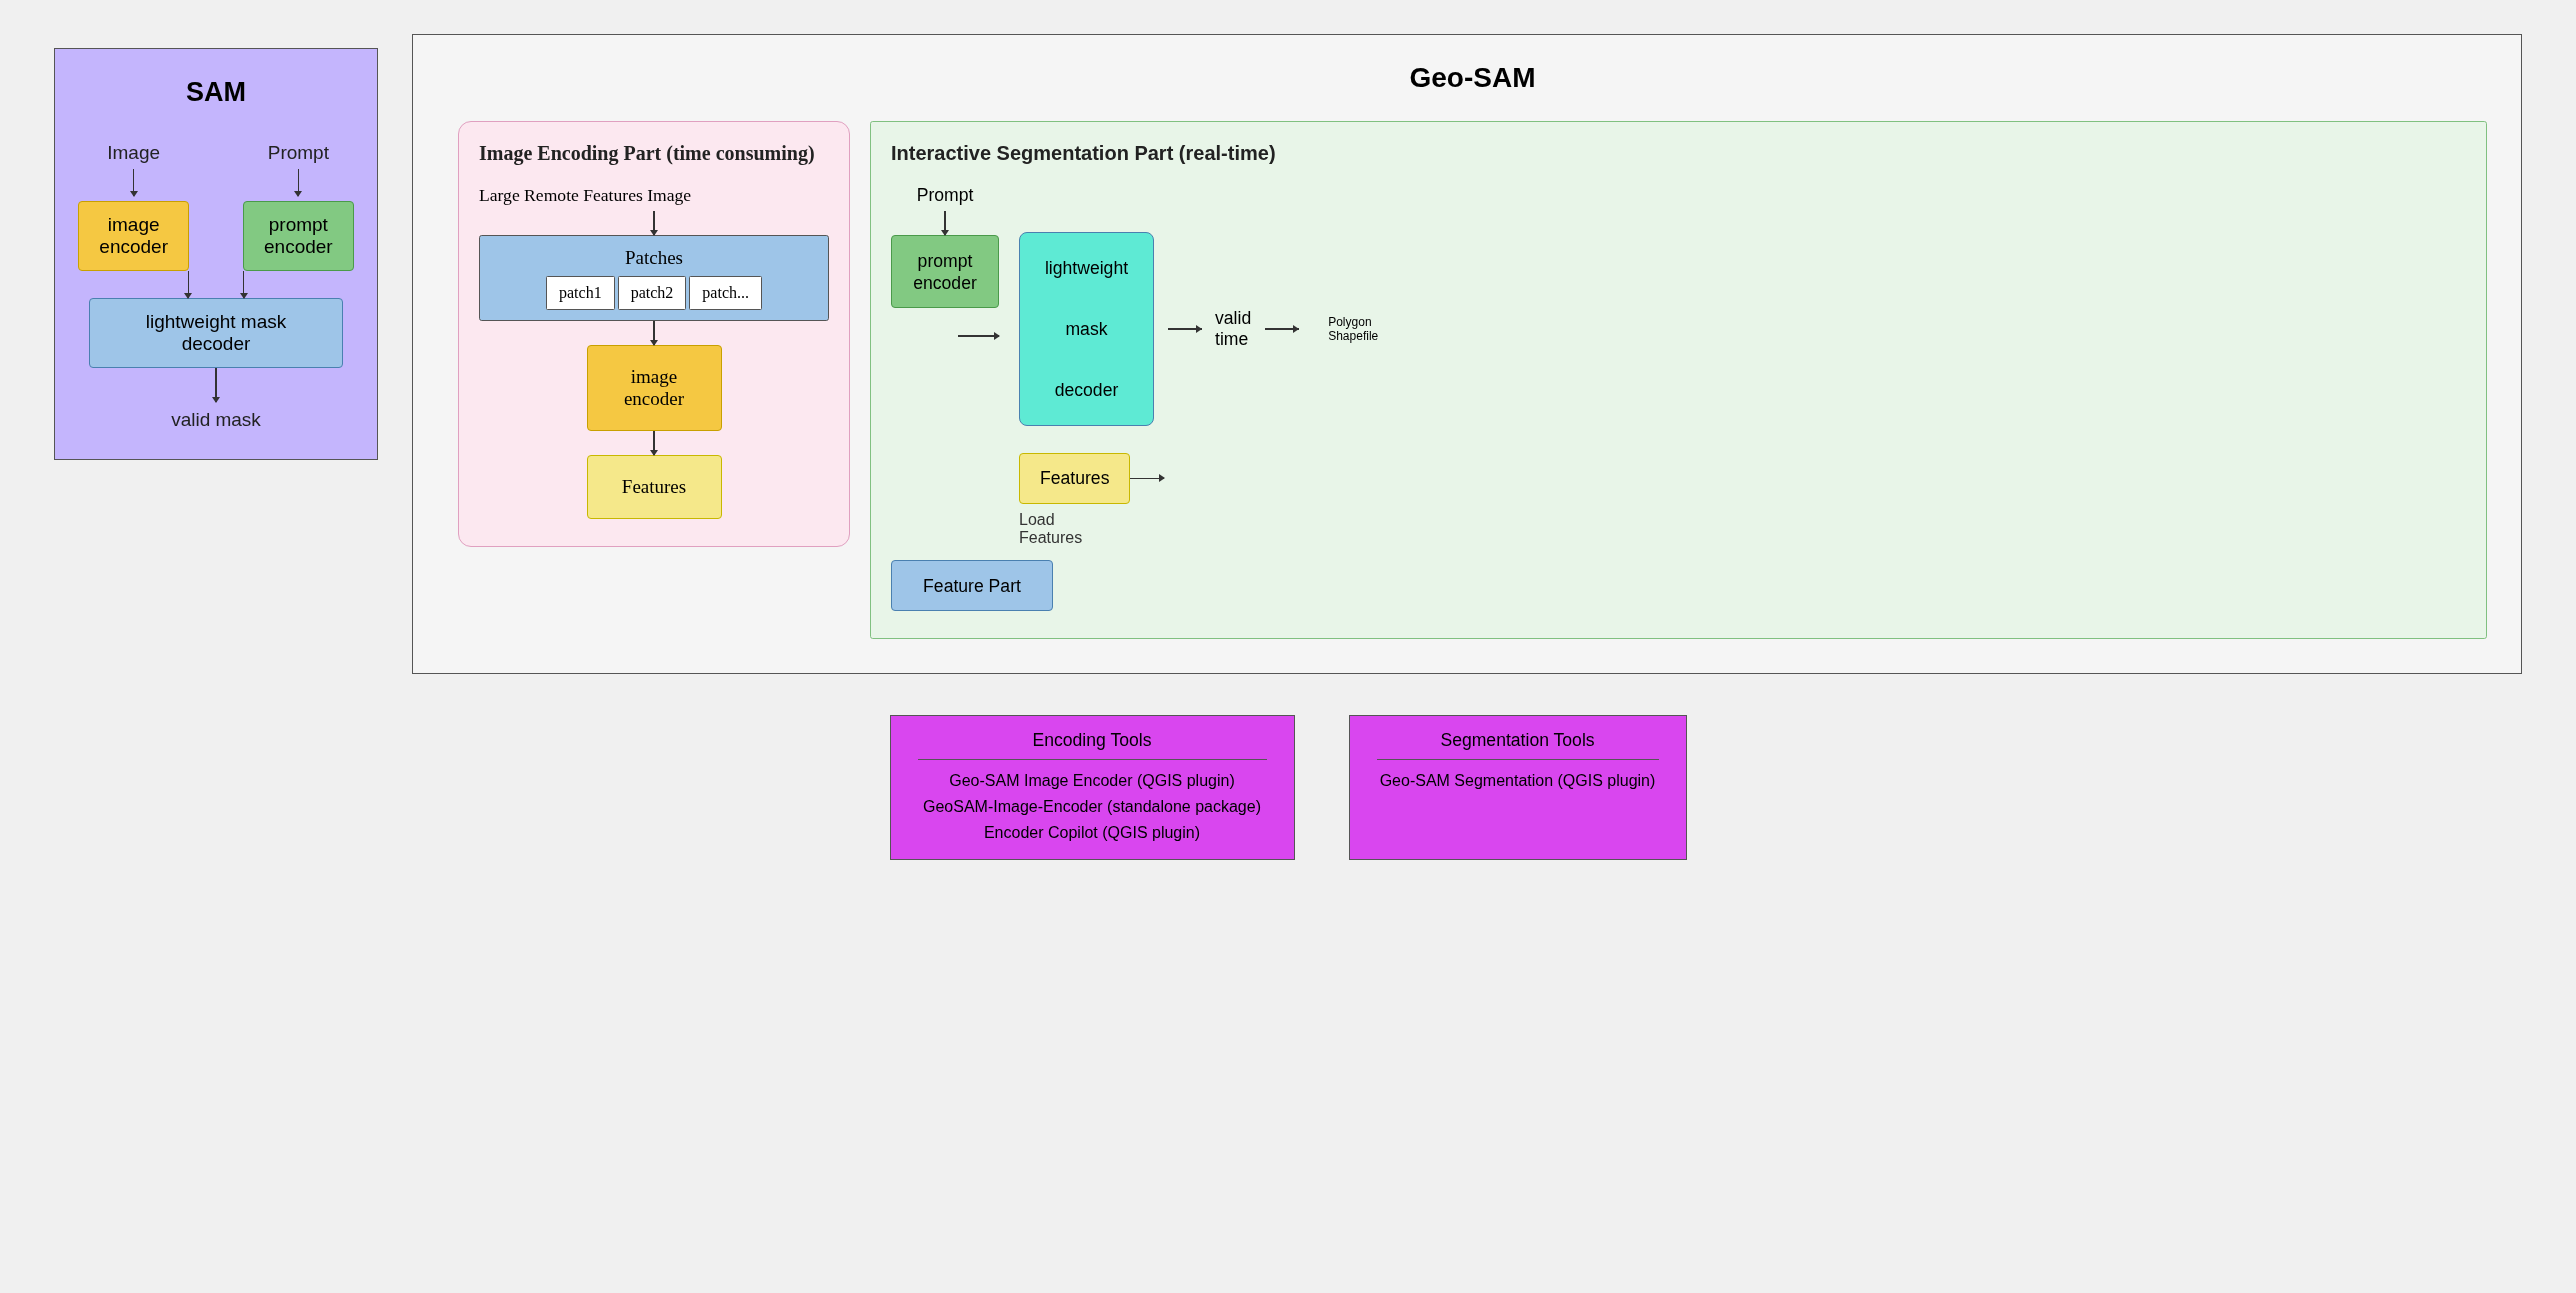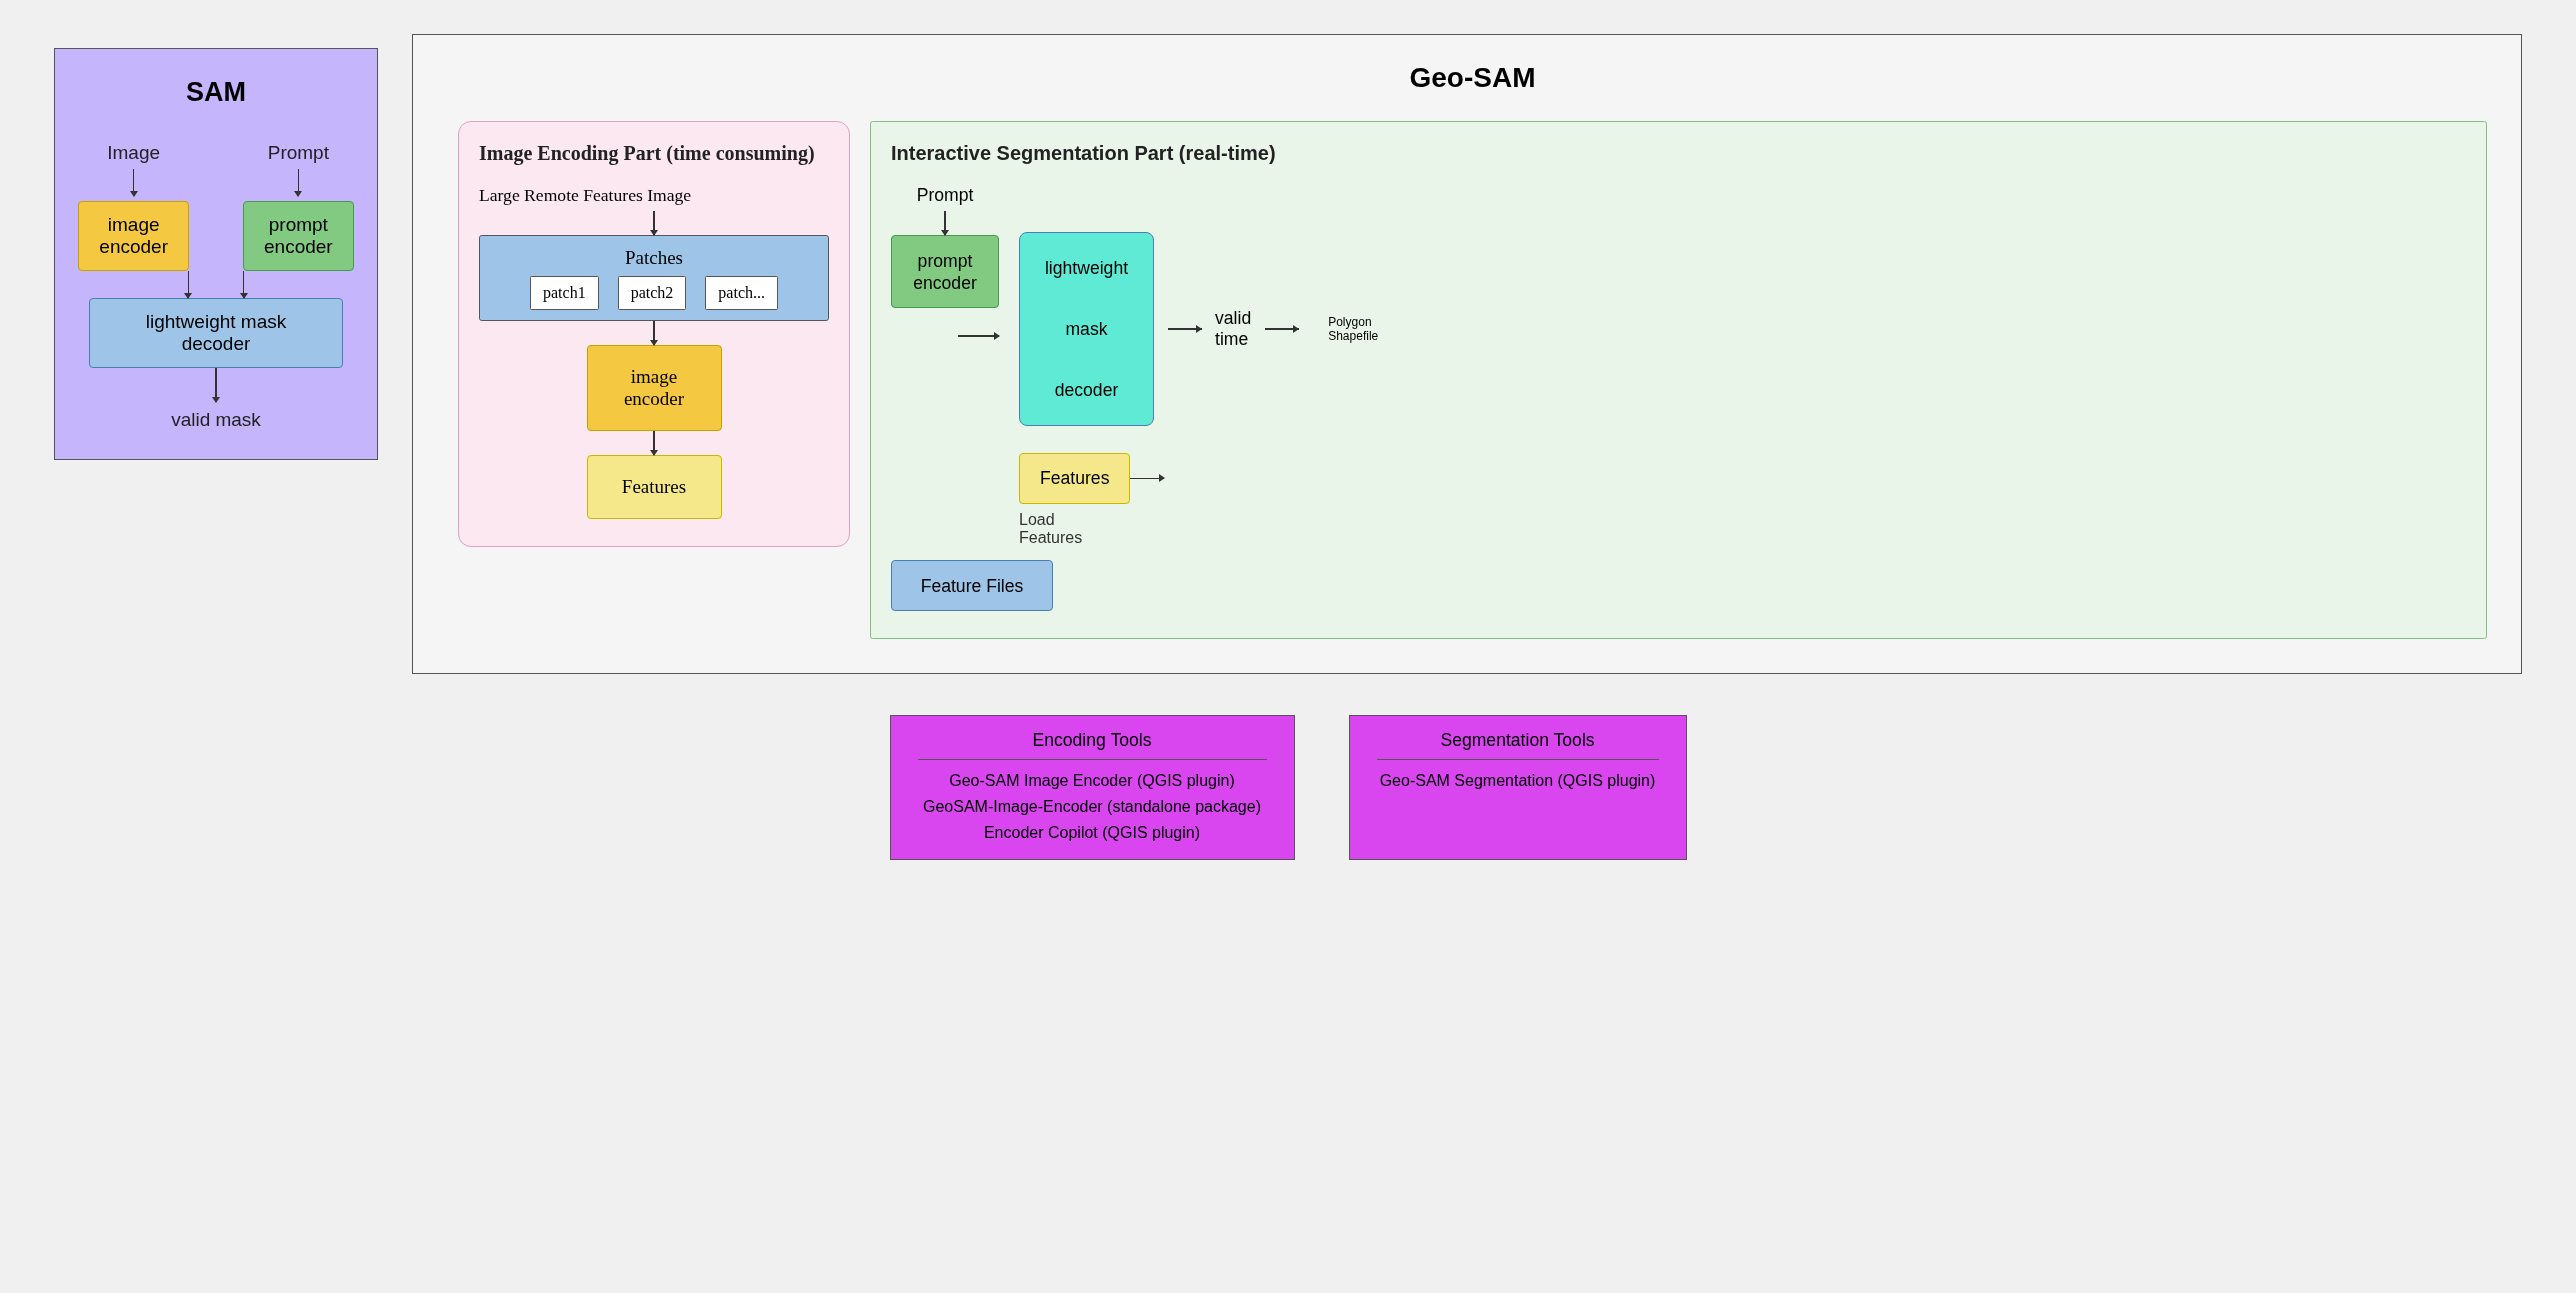--- a/index.html
+++ b/index.html
@@ -136,21 +136,21 @@
       width: 100%;
       margin-bottom: 0;
     }
     .patches-title {
       font-size: 19px;
       text-align: center;
       margin-bottom: 6.8px;
     }
     .patches-row {
       display: flex;
-      gap: 19px;
+      gap: 3px;
       justify-content: center;
     }
     .patch-cell {
       border: 1px solid #555;
       background: white;
       padding: 6.8px 12px;
       font-size: 16px;
       border-radius: 1.4px;
     }
 
@@ -405,21 +405,21 @@
 
                 <div style="margin-top:6.8px;margin-left:0;font-size:16px;color:#333;">
                   <span style="white-space:pre-line;">Load
 Features</span>
                 </div>
               </div>
             </div>
 
             <div style="display:flex;flex-direction:column;align-items:flex-start;margin-top:13.5px;">
               <div class="feature-files-box">
-                <span style="font-size:17.6px;">Feature Files</span>
+                <span style="font-size:17.6px;">Feature Part</span>
               </div>
             </div>
 
           </div>
         </div>
 
       </div>
 
     </div>
   </div>

